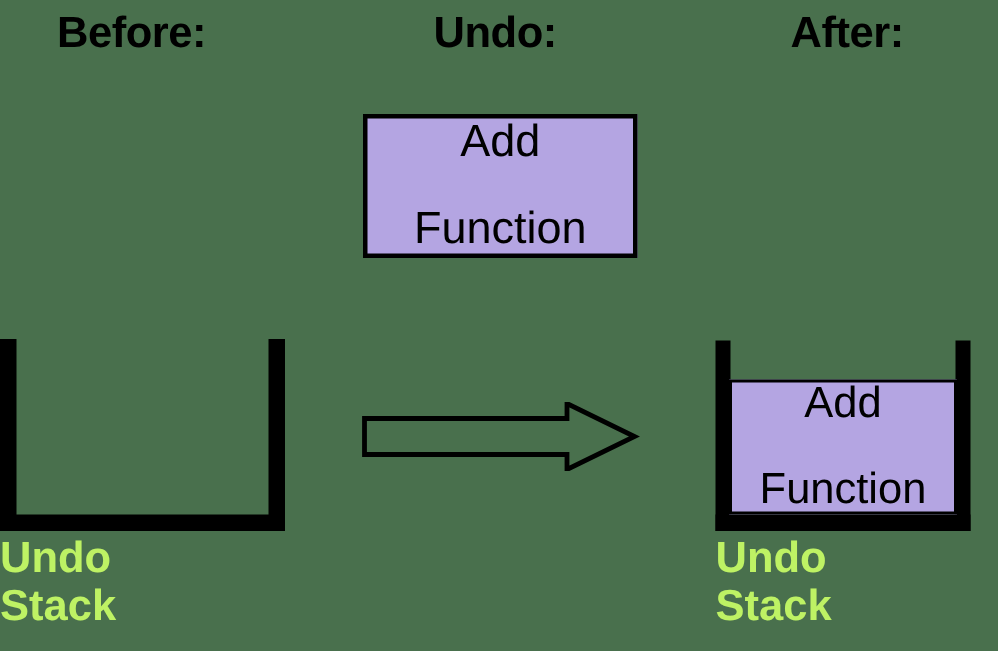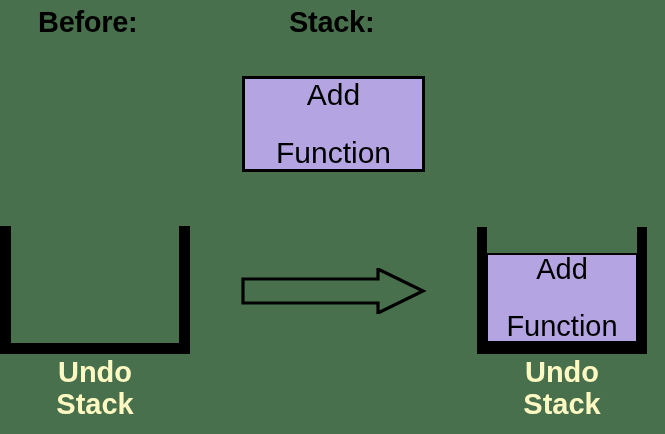--- a/index.html
+++ b/index.html
@@ -85,22 +85,21 @@
 
   #stack-after .wall-left   { left: 0px;   top: 0px;   width: 10px; height: 127px; }
   #stack-after .wall-right  { left: 160px; top: 0px;   width: 10px; height: 127px; }
   #stack-after .wall-bottom { left: 0px;   top: 116px; width: 170px; height: 11px; }
 
   
   .stack-caption {
     position: absolute;
     font-size: 29px;
     font-weight: bold;
-    color: #fef9c3;
-    text-align: center;
+    color: #bef264;
     line-height: 1.1;
     white-space: nowrap;
   }
   #caption-before { left: 0px;   top: 357px; width: 190px; }
   #caption-after  { left: 477px; top: 357px; width: 170px; }
   .caption-line { display: block; }
 
   
   #push-arrow {
     position: absolute;
@@ -110,22 +109,23 @@
     height: 46px;
   }
 </style>
 </head>
 <body>
 
 <div id="stage">
 
   <div class="col-header" id="header-before">Before:</div>
 
-  <div class="col-header" id="header-push">Stack:</div>
+  <div class="col-header" id="header-push">Undo:</div>
 
+  <div class="col-header" id="header-after">After:</div>
 
   <div class="card" id="push-card">
     <span class="card-line">Add</span>
     <span class="card-line">Function</span>
   </div>
 
   <div class="stack" id="stack-before">
     <div class="stack-wall wall-left"></div>
     <div class="stack-wall wall-right"></div>
     <div class="stack-wall wall-bottom"></div>

